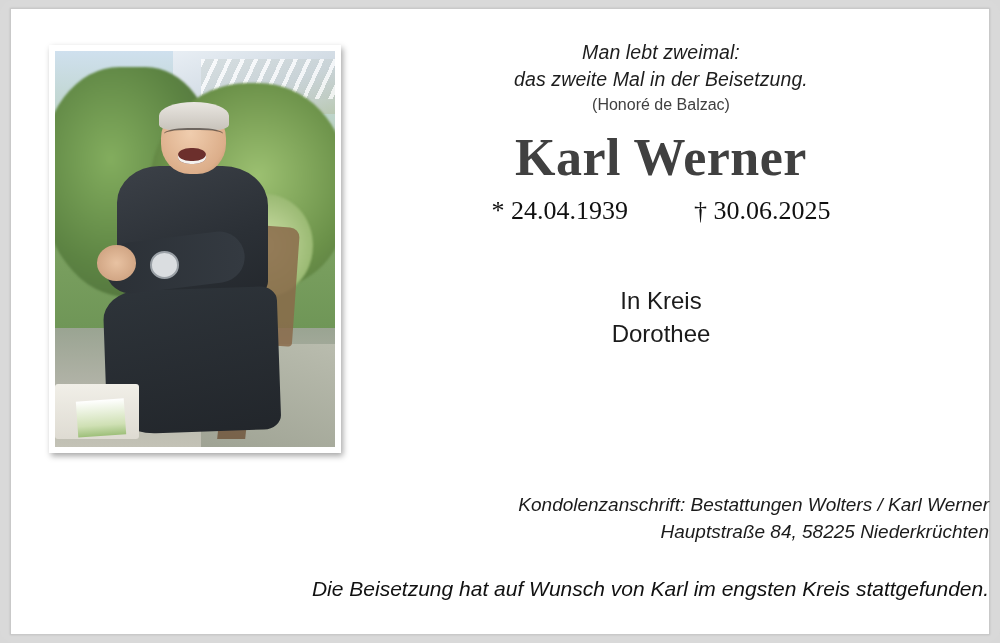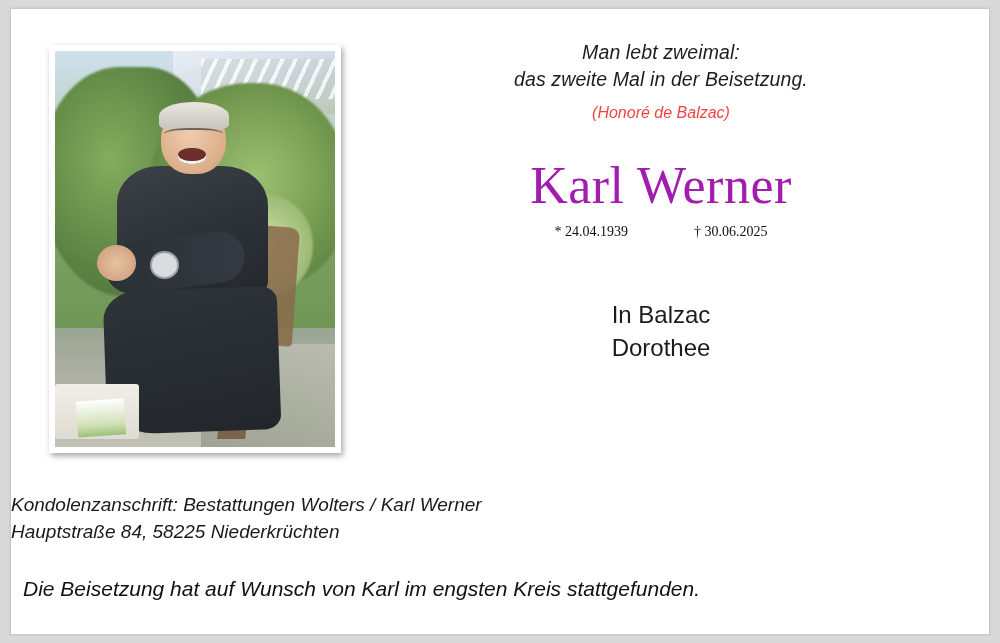--- a/index.html
+++ b/index.html
@@ -257,38 +257,38 @@
     font-size: 19.5px;
     line-height: 27px;
     color: #1d1d1d;
     letter-spacing: 0.1px;
   }
   .quote .line {
     display: block;
     white-space: nowrap;
   }
   .quote-author {
-    margin-top: 11px;
-    font-family: "Liberation Sans", sans-serif;
-    font-style: italic;
+    margin-top: 3px;
+    font-family: "Liberation Sans", sans-serif;
     font-size: 16px;
-    color: #ef4444;
+    color: #404040;
   }
   .name {
-    margin-top: 36px;
+    margin-top: 16px;
     font-family: "Liberation Serif", serif;
     font-size: 52px;
     line-height: 56px;
-    color: #a21caf;
+    color: #404040;
     letter-spacing: 0.5px;
+    font-weight: bold;
   }
   .dates {
     margin-top: 10px;
     font-family: "Liberation Serif", serif;
-    font-size: 14px;
+    font-size: 26px;
     color: #101010;
     display: flex;
     justify-content: center;
     gap: 66px;
   }
   .dates span { white-space: nowrap; }
   .dedication {
     margin-top: 58px;
     font-family: "Liberation Sans", sans-serif;
     font-size: 24px;
@@ -296,21 +296,21 @@
     color: #1b1b1b;
   }
   .dedication .line { display: block; }
 
   
   .footer {
     position: absolute;
     left: 0;
     right: 0;
     top: 482px;
-    text-align: left;
+    text-align: right;
   }
   .condolence {
     font-family: "Liberation Sans", sans-serif;
     font-style: italic;
     font-size: 19px;
     line-height: 27px;
     color: #1b1b1b;
   }
   .condolence .line { display: block; }
   .notice {
@@ -361,21 +361,21 @@
       <div class="quote-author">(Honoré de Balzac)</div>
 
       <div class="name">Karl Werner</div>
 
       <div class="dates">
         <span>* 24.04.1939</span>
         <span>† 30.06.2025</span>
       </div>
 
       <div class="dedication">
-        <span class="line">In Balzac</span>
+        <span class="line">In Kreis</span>
         <span class="line">Dorothee</span>
       </div>
     </div>
 
     <div class="footer">
       <div class="condolence">
         <span class="line">Kondolenzanschrift: Bestattungen Wolters / Karl Werner</span>
         <span class="line">Hauptstraße 84, 58225 Niederkrüchten</span>
       </div>
       <div class="notice">Die Beisetzung hat auf Wunsch von Karl im engsten Kreis stattgefunden.</div>

